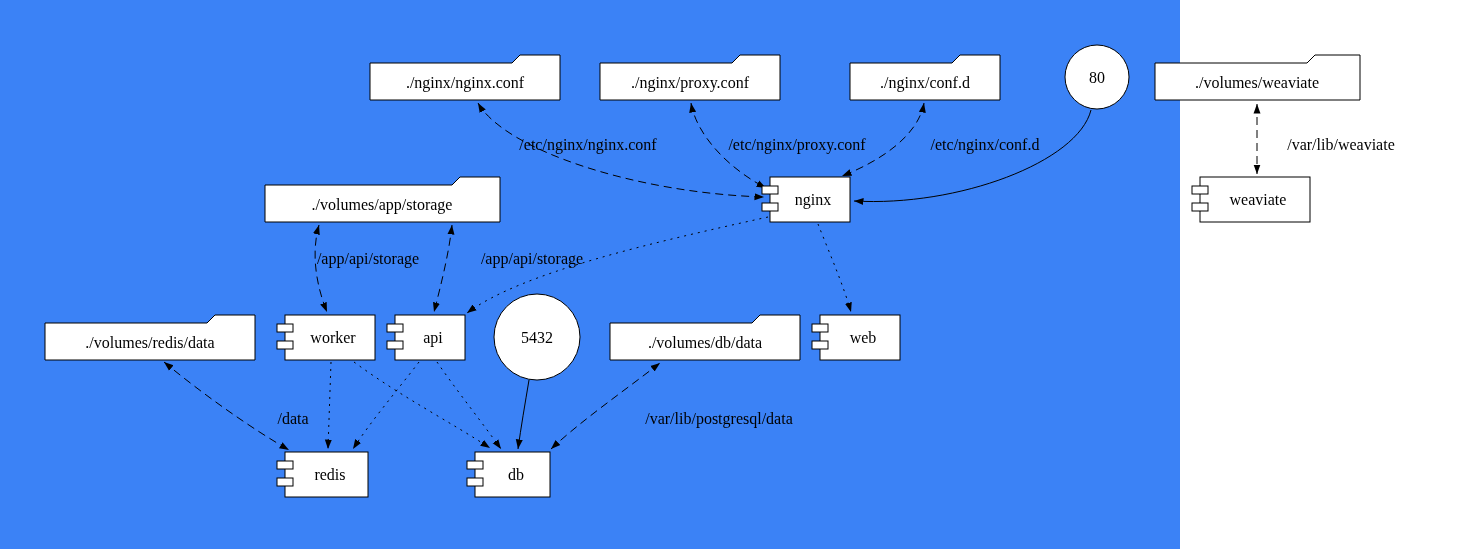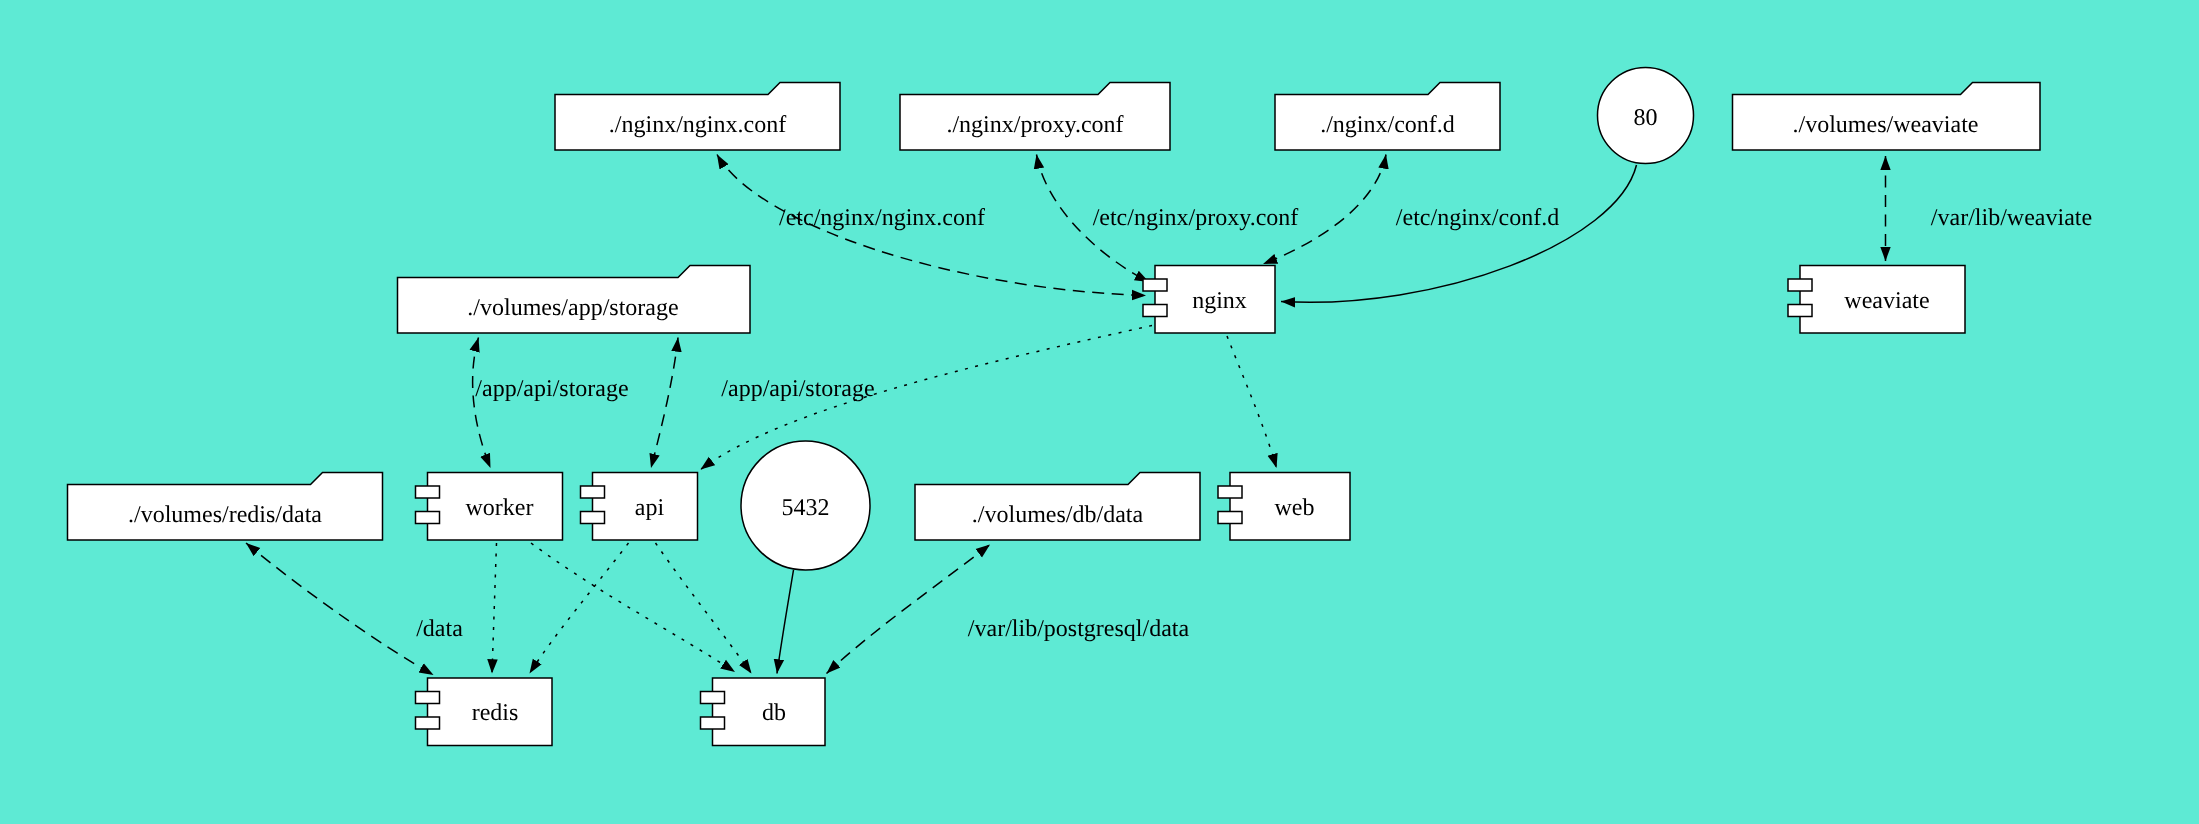--- a/index.html
+++ b/index.html
@@ -1,20 +1,20 @@
 <!DOCTYPE html>
 <html><head>
 <meta charset="utf-8">
 <style>
   html,body { margin:0; padding:0; background:#ffffff; }
   .canvas {
     position:relative;
-    width:1466px;
+    width:1180px;
     height:549px;
-    background:#5eead4;
+    background:#3b82f6;
     font-family:"Liberation Serif", serif;
   }
   svg { display:block; }
   .edge { fill:none; stroke:#000000; stroke-width:1; }
   .dashed { stroke-dasharray:8 5; }
   .dotted { stroke-dasharray:2 5; }
   .shape { fill:#ffffff; stroke:#000000; stroke-width:1; }
   text {
     fill:#000000;
     font-size:16px;

